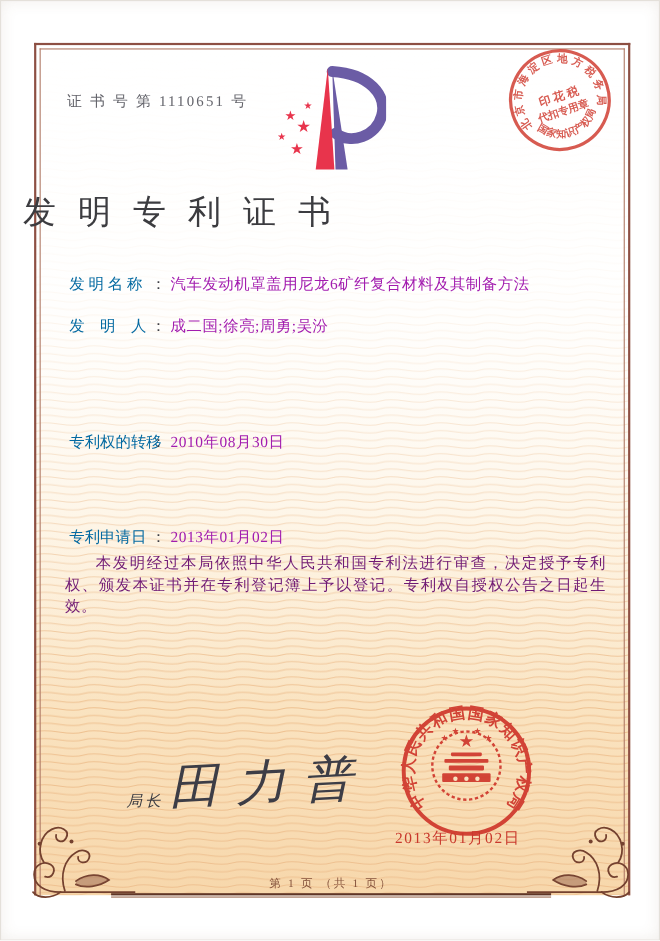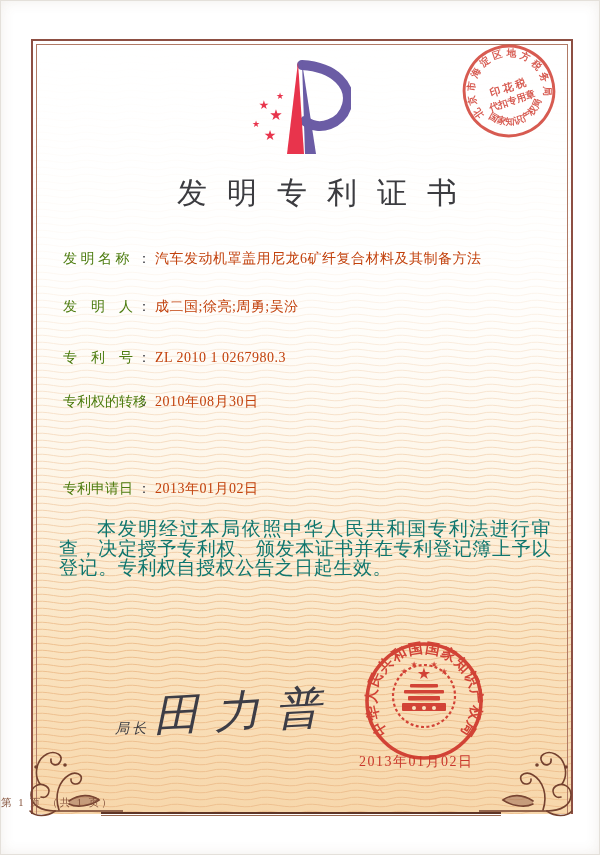--- a/index.html
+++ b/index.html
@@ -47,52 +47,52 @@
     position:absolute; left:60px; top:82px; z-index:4;
     font-size:13.5px; letter-spacing:2px; color:#63636a;
   }
   .logo { position:absolute; left:245px; top:56px; z-index:4; }
   .tax-stamp {
     position:absolute; left:452px; top:34px; z-index:6;
     transform:rotate(-18deg); opacity:0.88;
   }
   .doc-title {
     position:absolute; left:0; top:172px; width:476px; z-index:4;
-    text-align:right; font-size:30px; color:#3c3c40;
+    text-align:left; font-size:30px; color:#3c3c40;
     letter-spacing:20px; text-indent:20px; font-weight:500;
   }
   
   .field-row { position:absolute; left:62px; z-index:4; font-size:14px; color:#44444a; white-space:nowrap; }
-  .field-label { display:inline-block; width:74px; color:#4d7c0f; }
+  .field-label { display:inline-block; width:74px; color:#0369a1; }
   .field-colon { margin-right:4px; color:#3e3e44; }
-  .field-value { color:#c2410c; letter-spacing:0.5px; }
+  .field-value { color:#a21caf; letter-spacing:0.5px; }
   
   .body-text {
-    position:absolute; left:58px; top:518px; width:492px; z-index:4;
-    font-size:19px; line-height:19.5px; color:#0f766e; text-align:justify;
+    position:absolute; left:58px; top:502px; width:492px; z-index:4;
+    font-size:14px; line-height:19.5px; color:#701a75; text-align:justify;
   }
   .body-text p { text-indent:2em; letter-spacing:0.6px; }
   
   .commissioner { position:absolute; left:114px; top:719px; z-index:4; font-size:14px; color:#3c3c42; letter-spacing:3px;font-style:italic; }
   .sig-name {
     position:absolute; left:152px; top:686px; z-index:4;
     font-size:44px; font-style:italic; color:#3d3d46;
     letter-spacing:14px; transform:rotate(-3deg) scaleX(1.05); transform-origin:left center;
     white-space:nowrap;
   }
   
   .sipo-seal { position:absolute; left:338px; top:615px; z-index:5; opacity:0.92; }
   .seal-date {
     position:absolute; left:358px; top:752px; z-index:6;
     font-size:14px; color:#c9382c; letter-spacing:1.5px; font-weight:500;
   }
   
   .page-info {
     position:absolute; left:0; top:795px; width:600px; z-index:4;
-    font-size:10.5px; color:#86543d; letter-spacing:2px;font-family:Liberation Serif, serif;
+    text-align:center; font-size:10.5px; color:#86543d; letter-spacing:2px;font-family:Liberation Serif, serif;
   }
   .ring-ch { font-family:"Liberation Serif","DejaVu Serif",serif; fill:#cf372c; font-weight:bold; }
   .stamp-ch { fill:#d2453a; font-weight:bold; }
 </style>
 </head>
 <body>
 
 <div class="page">
 
   <div class="cert-inner">
@@ -133,20 +133,21 @@
       <path d="M32,64 C24,70 12,70 7,64"></path>
       <path d="M36,63 C31,48 36,34 46,28 C52,24 60,27 58,33 C56,39 47,38 48,32"></path>
       <path d="M17,37 C10,27 14,12 24,7 C32,3 41,8 37,15 C34,20 27,18 28,12"></path>
       <path d="M46,54 C56,47 68,47 76,53 C67,59 54,61 46,57"></path>
     </g>
     <circle cx="13" cy="20" r="1.8" fill="#74412f"></circle>
     <circle cx="42" cy="18" r="1.8" fill="#74412f"></circle>
     <path d="M46,54 C56,47 68,47 76,53 C67,59 54,61 46,57 Z" fill="#8a5540" opacity="0.45"></path>
   </svg>
 
+  <div class="cert-number">证 书 号 第 1110651 号</div>
 
   <svg class="logo" width="105" height="100" viewBox="0 0 105 100">
     <path d="M56,8 C90,10 106,30 101,48 C96,67 73,75 59,64" fill="none" stroke="#6b5ca5" stroke-width="10" stroke-linecap="round"></path>
     <polygon points="52,5 58,97 41,97" fill="#e8344c"></polygon>
     <polygon points="56,5 70,97 59,97" fill="#6b5ca5"></polygon>
     <g fill="#e8344c" font-size="11" text-anchor="middle">
       <text x="34" y="42" font-size="9">★</text>
       <text x="18" y="52" font-size="12">★</text>
       <text x="30" y="63" font-size="15">★</text>
       <text x="10" y="70" font-size="9">★</text>
@@ -176,25 +177,22 @@
       <text x="58.26912067450999" y="78.83785087814957" font-size="8.2" text-anchor="middle" class="ring-ch stamp-ch" transform="rotate(344 58.26912067450999 78.83785087814957)">产</text>
       <text x="65.89757792699615" y="75.44144288469278" font-size="8.2" text-anchor="middle" class="ring-ch stamp-ch" transform="rotate(328 65.89757792699615 75.44144288469278)">权</text>
       <text x="72.29434476432183" y="70.07391819076574" font-size="8.2" text-anchor="middle" class="ring-ch stamp-ch" transform="rotate(312 72.29434476432183 70.07391819076574)">局</text>
     </svg>
 
   <div class="doc-title">发明专利证书</div>
 
   <div class="field-row" style="top:249px">
     <span class="field-label">发 明 名 称</span><span class="field-colon">：</span><span class="field-value">汽车发动机罩盖用尼龙6矿纤复合材料及其制备方法</span>
   </div>
-  <div class="field-row" style="top:297px">
+  <div class="field-row" style="top:287px">
     <span class="field-label">发　明　人</span><span class="field-colon">：</span><span class="field-value">成二国;徐亮;周勇;吴汾</span>
-  </div>
-  <div class="field-row" style="top:348px">
-    <span class="field-label">专　利　号</span><span class="field-colon">：</span><span class="field-value">ZL 2010 1 0267980.3</span>
   </div>
   <div class="field-row" style="top:392px">
     <span class="field-label">专利权的转移</span><span class="field-colon">：</span><span class="field-value">2010年08月30日</span>
   </div>
   <div class="field-row" style="top:479px">
     <span class="field-label">专利申请日</span><span class="field-colon">：</span><span class="field-value">2013年01月02日</span>
   </div>
 
   <div class="body-text">
     <p>本发明经过本局依照中华人民共和国专利法进行审查，决定授予专利权、颁发本证书并在专利登记簿上予以登记。专利权自授权公告之日起生效。</p>

